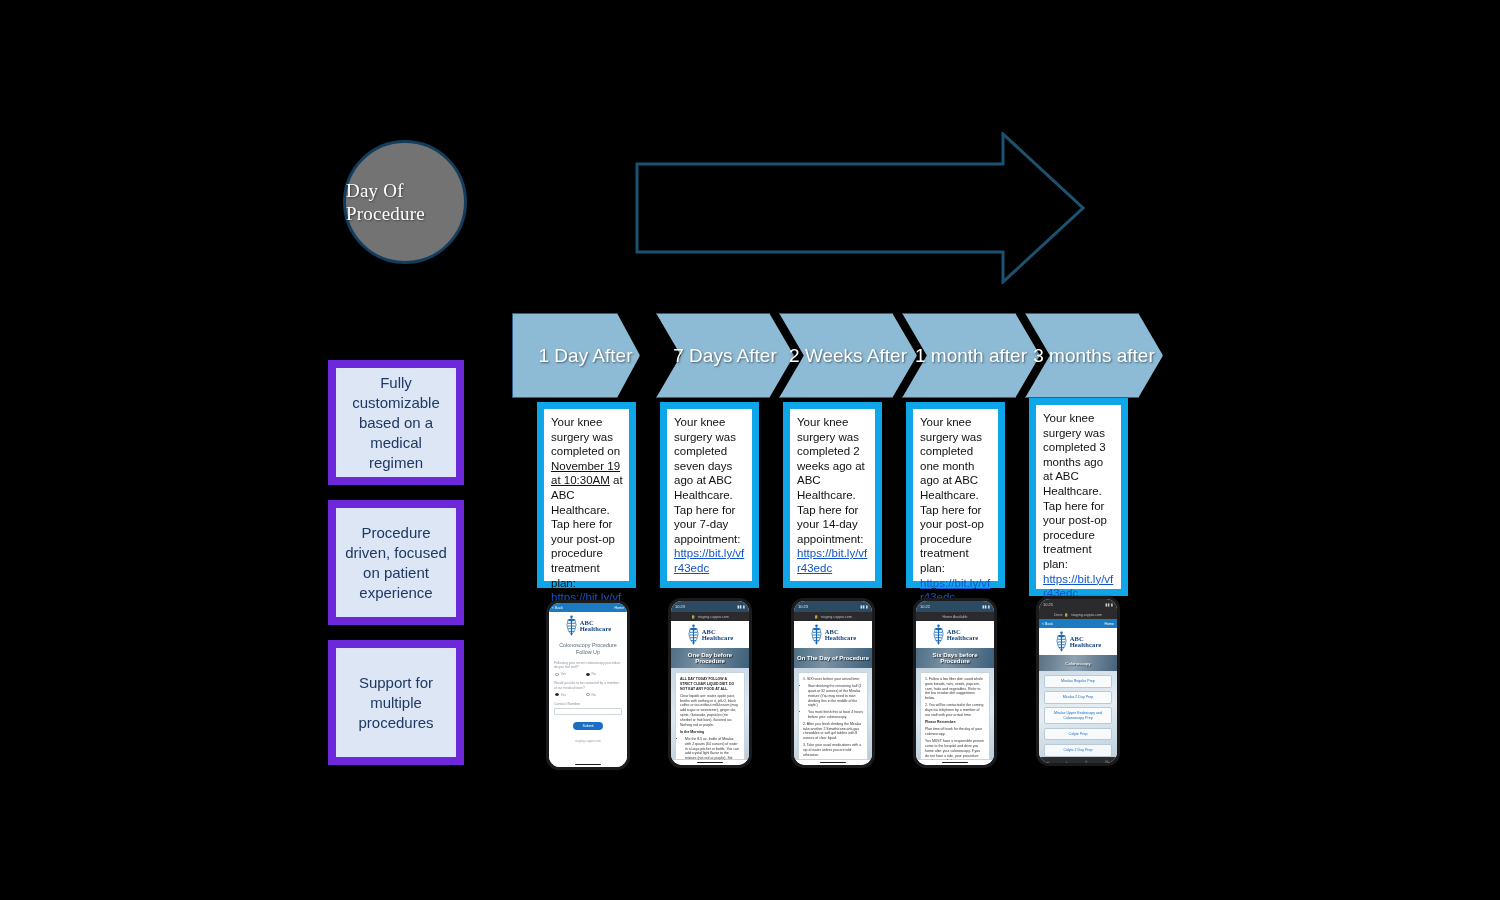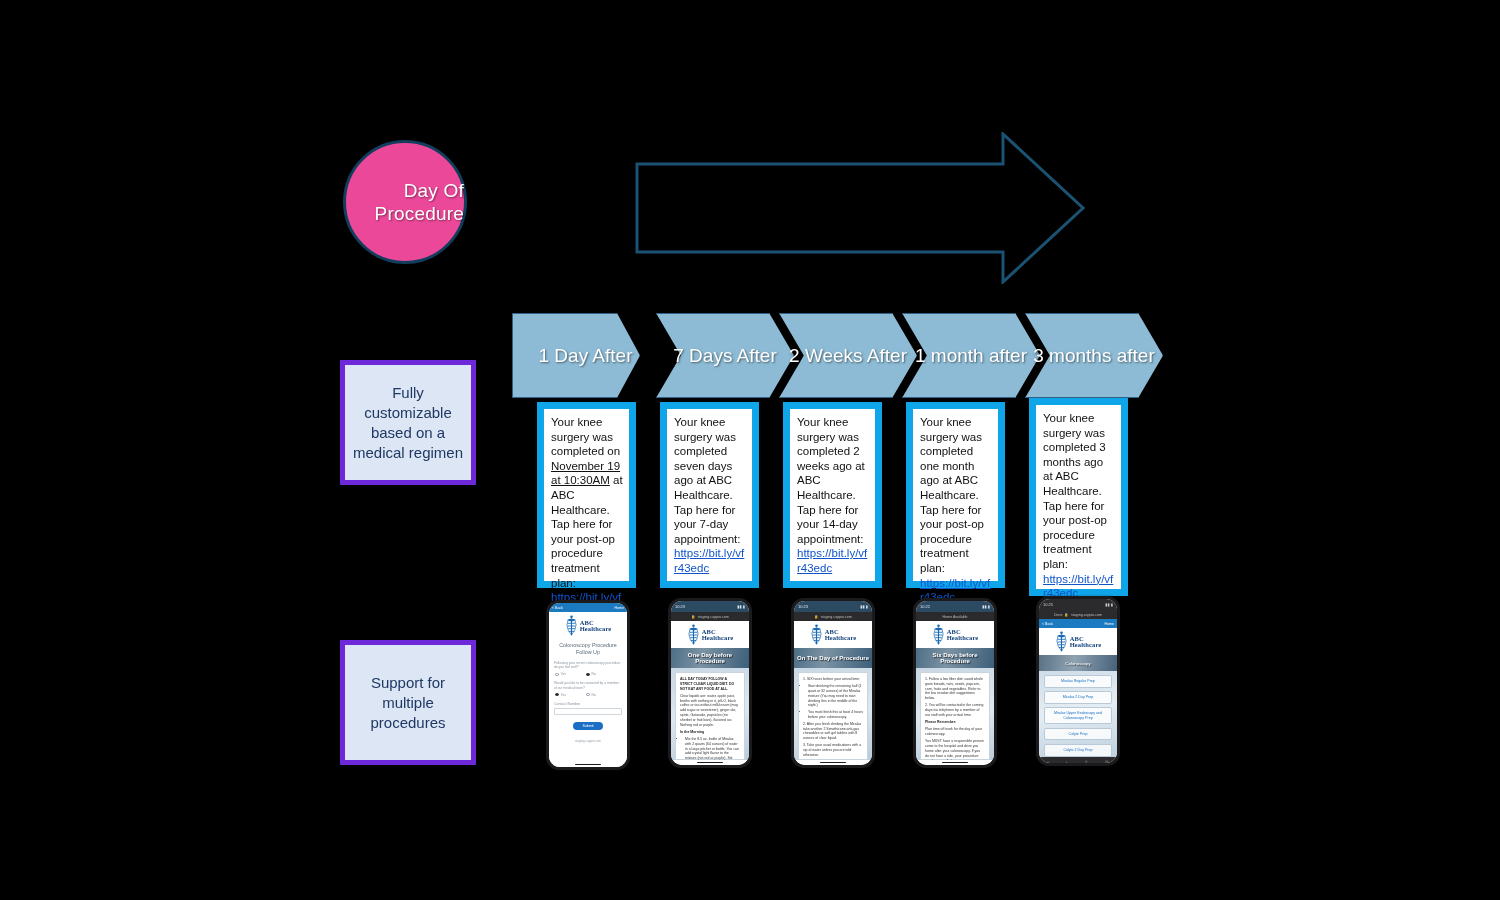--- a/index.html
+++ b/index.html
@@ -10,43 +10,44 @@
     overflow: hidden;
   }
   #stage { position: relative; width: 1500px; height: 900px; }
 
   
   .circle-node {
     position: absolute;
     left: 343px; top: 140px;
     width: 124px; height: 124px;
     border-radius: 50%;
-    background: #ec4899;
+    background: #737373;
     border: 3px solid #123d5c;
     display: flex; align-items: center; justify-content: center;
-    text-align: right;
+    text-align: left;
+    font-family: Liberation Serif, serif;
   }
   .circle-label {
     color: #ffffff;
     font-size: 19px;
     line-height: 23px;
     letter-spacing: .2px;
     text-shadow: 1px 1px 2px rgba(0,0,0,.45);
   }
 
   
   .big-arrow { position: absolute; left: 635px; top: 132px; }
 
   
   .feature-box {
     position: absolute;
-    left: 340px;
+    left: 328px;
     width: 136px;
     background: #dce6f4;
-    border: 5px solid #6d28d9;
+    border: 8px solid #6d28d9;
     display: flex; align-items: center; justify-content: center;
     text-align: center;
     padding: 16px 5px;
   }
   .feature-box .txt {
     color: #1f3864;
     font-size: 15px;
     line-height: 20px;
   }
   #feature-0 { top: 360px; height: 125px; }
@@ -296,20 +297,23 @@
 
   <div class="big-arrow">
     <svg width="450" height="152" viewBox="0 0 450 152" fill="none">
       <path d="M2 32 H368 V2 L448 76 L368 150 V120 H2 Z" stroke="#1b5272" stroke-width="3" fill="none"></path>
     </svg>
   </div>
 
   <div class="feature-box" id="feature-0">
     <div class="txt">Fully customizable based on a medical regimen</div>
   </div>
+  <div class="feature-box" id="feature-1">
+    <div class="txt">Procedure driven, focused on patient experience</div>
+  </div>
   <div class="feature-box" id="feature-2">
     <div class="txt">Support for multiple procedures</div>
   </div>
 
   <div class="chev" id="chev-0">
     <div class="shape"></div>
     <div class="lbl">1 Day After</div>
   </div>
   <div class="chev notched" id="chev-1">
     <div class="shape"></div>

